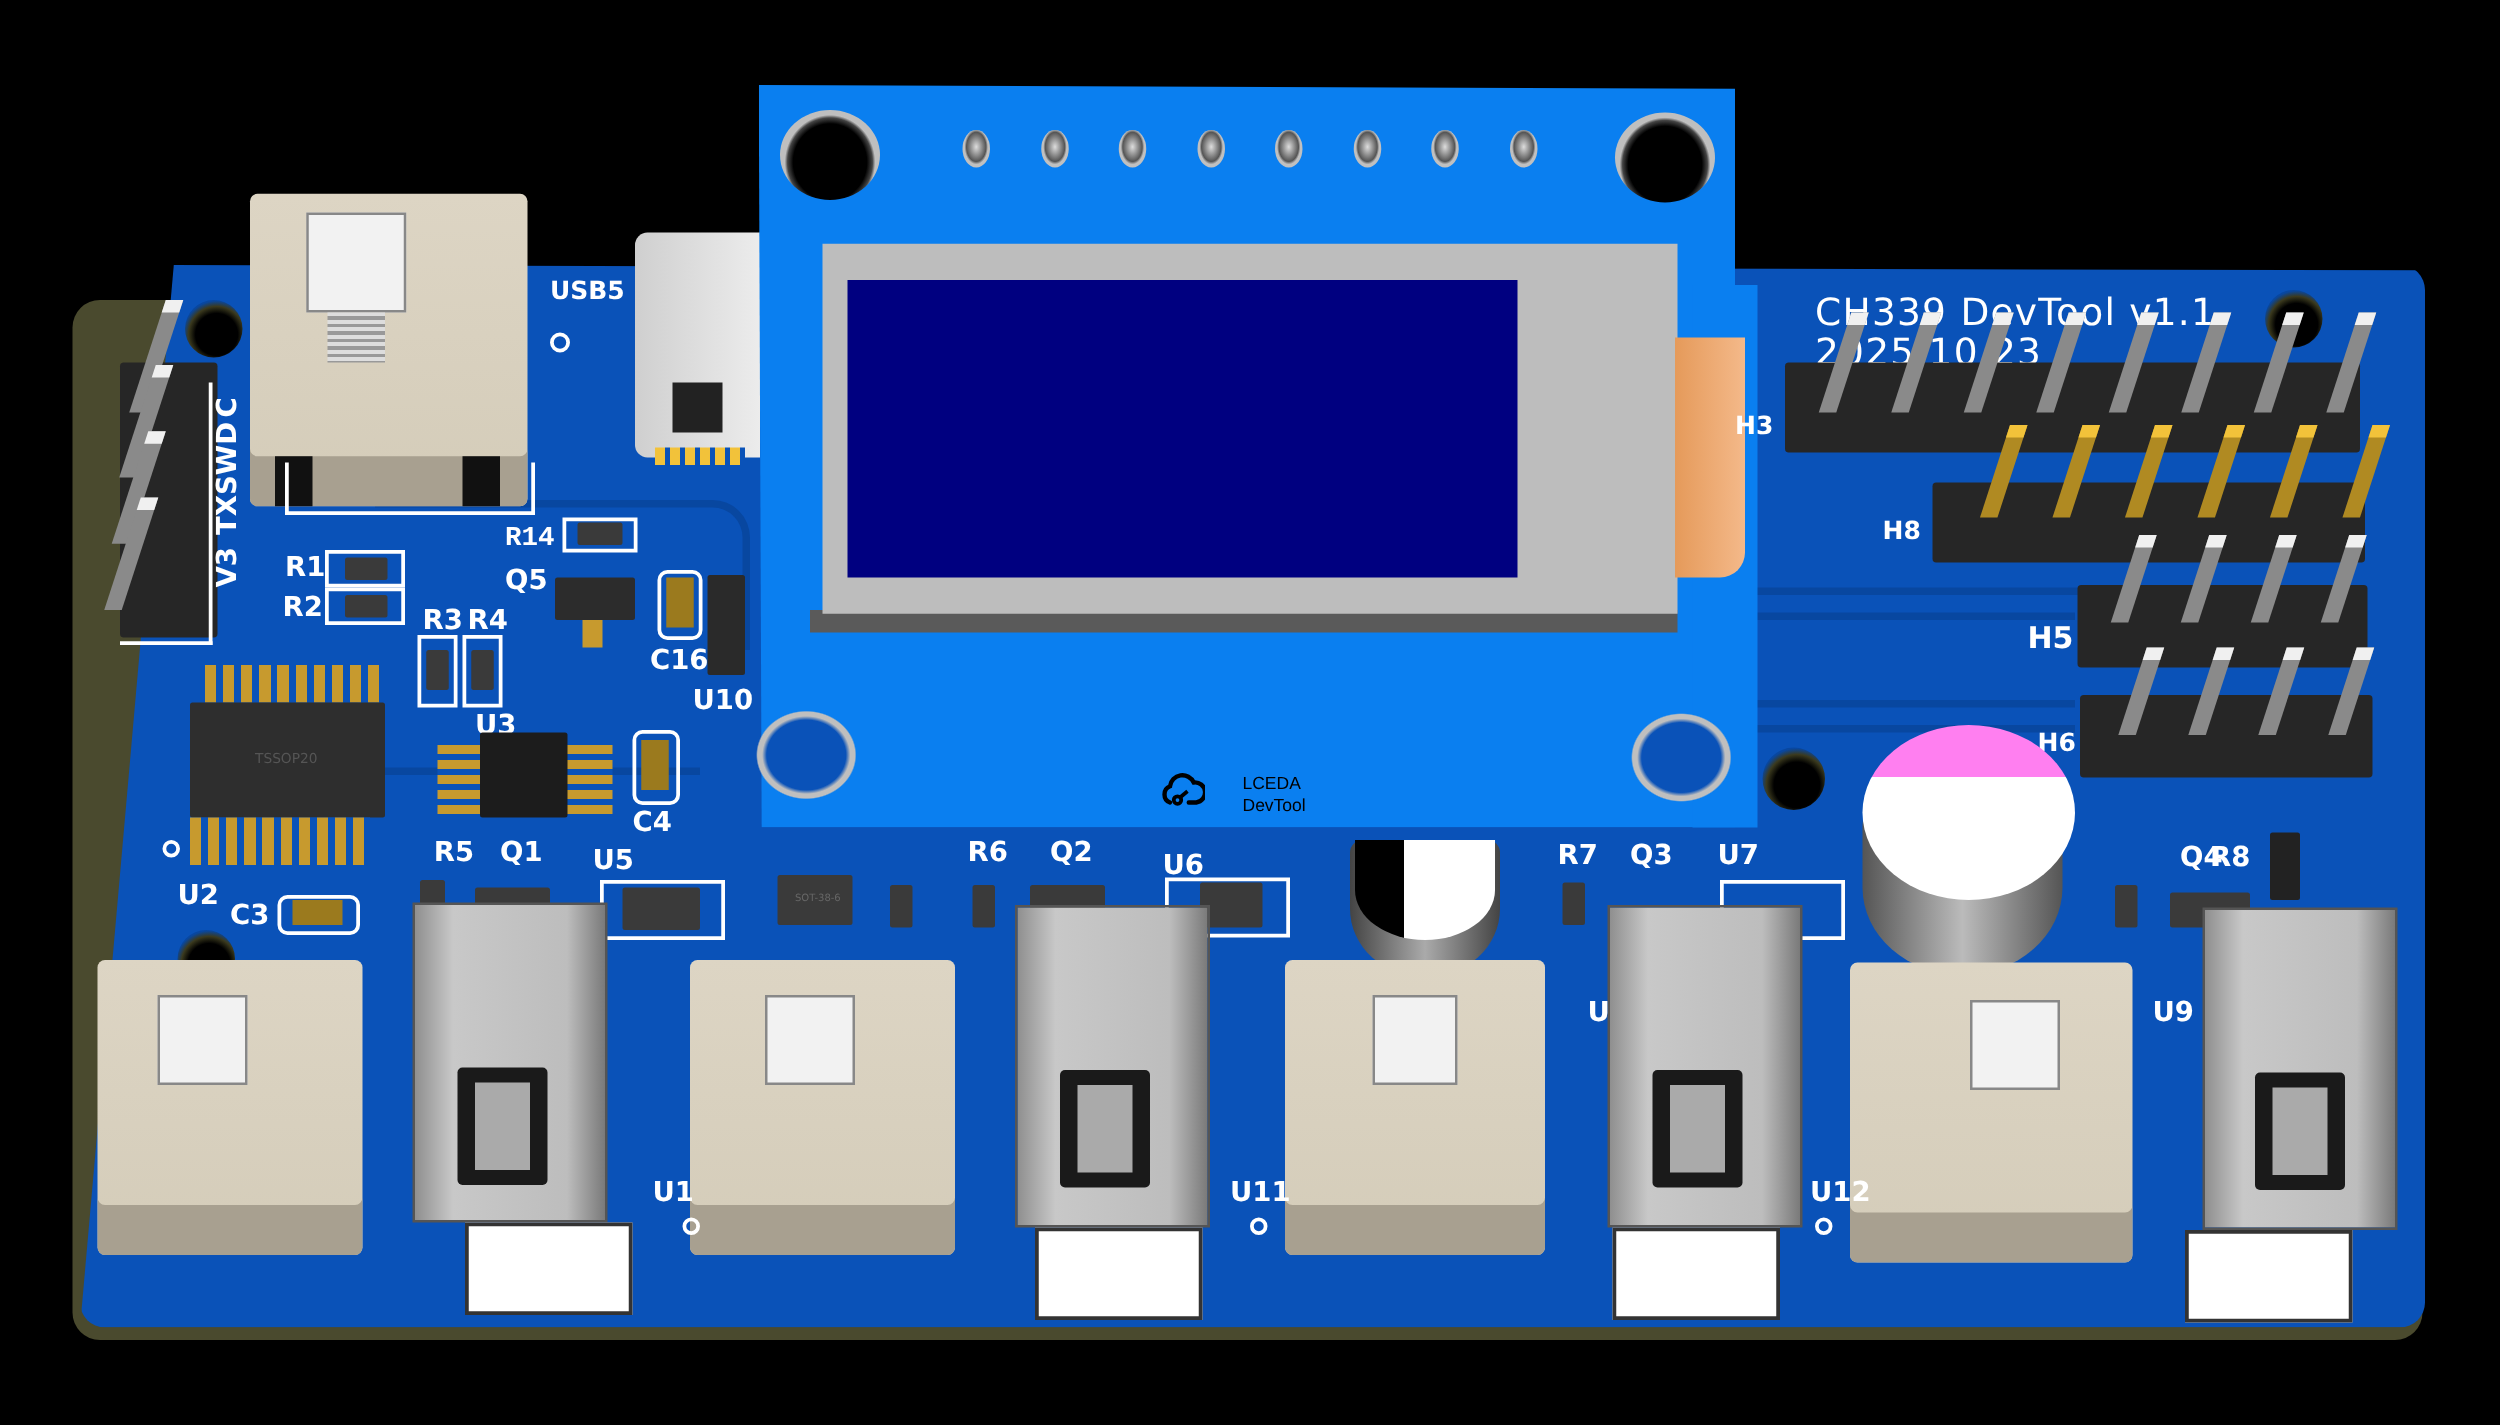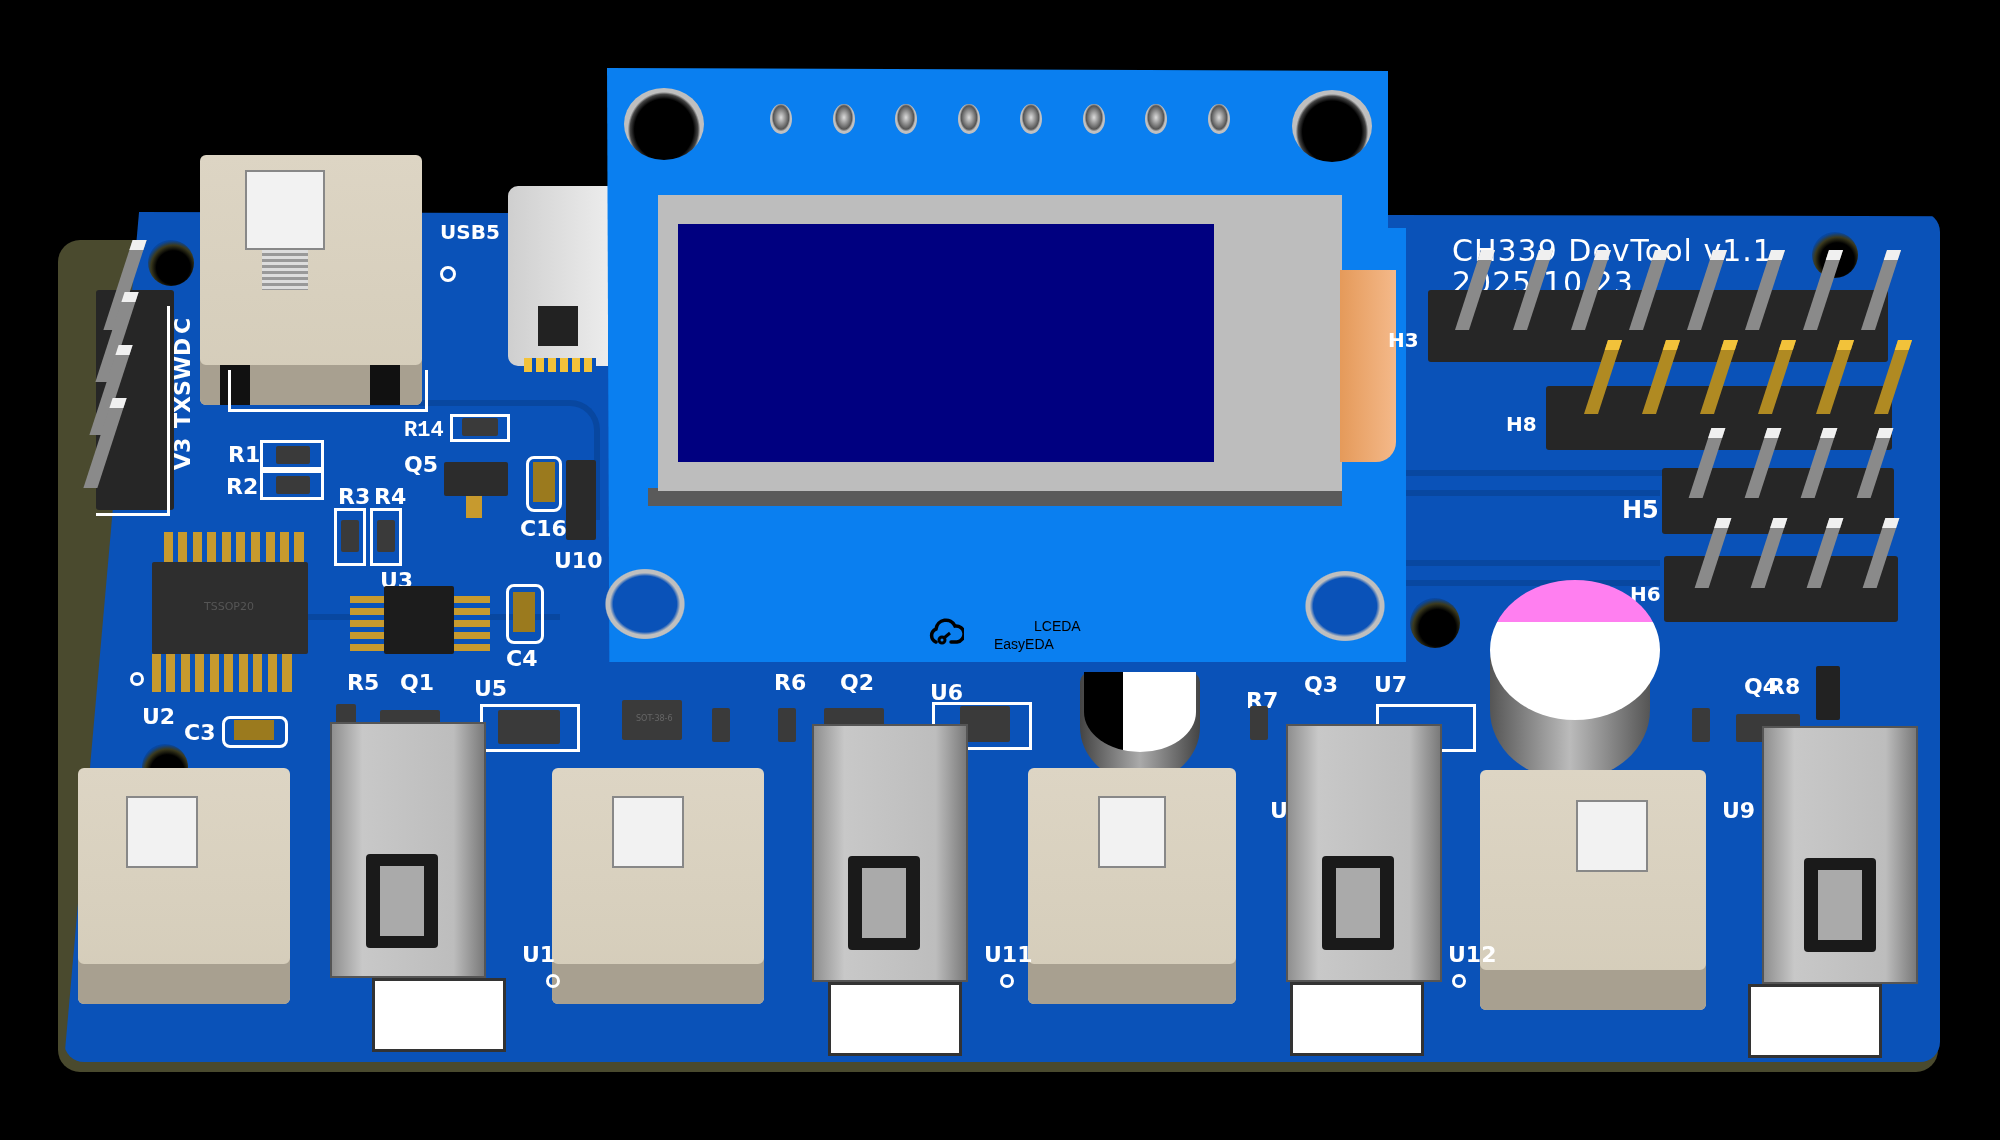--- a/index.html
+++ b/index.html
@@ -144,22 +144,22 @@
 <div class="abs" style="left:678px;top:224px;width:536px;height:238px;background:#000080;"></div>
 <div class="abs" style="left:1340px;top:270px;width:56px;height:192px;background:linear-gradient(90deg,#e59a5a,#f4b98a);border-radius:0 0 20px 0;"></div>
 
 <div class="abs" style="left:928px;top:616px;width:36px;height:30px;">
   <svg width="36" height="30" viewBox="0 0 36 30">
       <path d="M8 26 a7 7 0 0 1 0-13 a10 10 0 0 1 19-3 a8 8 0 0 1 2 16 h-6" fill="none" stroke="#000" stroke-width="3.5" stroke-linecap="round"></path>
       <circle cx="14" cy="24" r="3" fill="none" stroke="#000" stroke-width="3"></circle>
       <path d="M16 22 l6-5" stroke="#000" stroke-width="3"></path>
     </svg>
 </div>
-<div class="abs" style="left:994px;top:618px;color:#000;font-size:14px;font-family:'Liberation Sans',sans-serif;margin-left:40px;">LCEDA</div>
-<div class="abs" style="left:994px;top:636px;color:#000;font-size:14px;font-family:'Liberation Sans',sans-serif;">EasyEDA</div>
+<div class="abs" style="left:994px;top:618px;color:#000;font-size:14px;font-family:'Liberation Sans',sans-serif;">LCEDA</div>
+<div class="abs" style="left:994px;top:636px;color:#000;font-size:14px;font-family:'Liberation Sans',sans-serif;">DevTool</div>
 
 <div class="hdr" style="left:1428px;top:290px;width:460px;height:72px;"></div>
 <div class="silk" style="left:1388px;top:330px;font-size:20px;">H3</div>
 <div class="pin" style="left:1468px;top:250px;height:80px;"></div>
 <div class="pin" style="left:1526px;top:250px;height:80px;"></div>
 <div class="pin" style="left:1584px;top:250px;height:80px;"></div>
 <div class="pin" style="left:1642px;top:250px;height:80px;"></div>
 <div class="pin" style="left:1700px;top:250px;height:80px;"></div>
 <div class="pin" style="left:1758px;top:250px;height:80px;"></div>
 <div class="pin" style="left:1816px;top:250px;height:80px;"></div>
@@ -192,21 +192,21 @@
 <div class="cap-elec" style="left:1490px;top:580px;width:170px;height:140px;background:linear-gradient(#ff7ff0 0 30%,#fff 30%);"></div>
 <div class="cap-elec" style="left:1080px;top:672px;width:120px;height:110px;border-radius:10px 10px 50% 50%;background:linear-gradient(90deg,#444,#aaa 50%,#444);"></div>
 <div class="cap-elec" style="left:1084px;top:672px;width:112px;height:80px;background:linear-gradient(90deg,#000 0 35%,#fff 35%);border-radius:0 0 50% 50%;"></div>
 
 <div class="silk" style="left:334px;top:672px;margin-left:13px;">R5</div>
 <div class="silk" style="left:400px;top:672px;">Q1</div>
 <div class="silk" style="left:474px;top:678px;">U5</div>
 <div class="silk" style="left:774px;top:672px;">R6</div>
 <div class="silk" style="left:840px;top:672px;">Q2</div>
 <div class="silk" style="left:930px;top:682px;">U6</div>
-<div class="silk" style="left:1246px;top:690px;">R7</div>
+<div class="silk" style="left:1246px;top:674px;">R7</div>
 <div class="silk" style="left:1304px;top:674px;">Q3</div>
 <div class="silk" style="left:1374px;top:674px;">U7</div>
 <div class="silk" style="left:1768px;top:676px;">R8</div>
 <div class="silk" style="left:1744px;top:676px;">Q4</div>
 
 <div class="smd" style="left:336px;top:704px;width:20px;height:34px;"></div>
 <div class="smd" style="left:380px;top:710px;width:60px;height:24px;"></div>
 <div class="outline" style="left:480px;top:704px;width:100px;height:48px;"></div>
 <div class="smd" style="left:498px;top:710px;width:62px;height:34px;"></div>
 <div class="smd" style="left:622px;top:700px;width:60px;height:40px;"></div>

